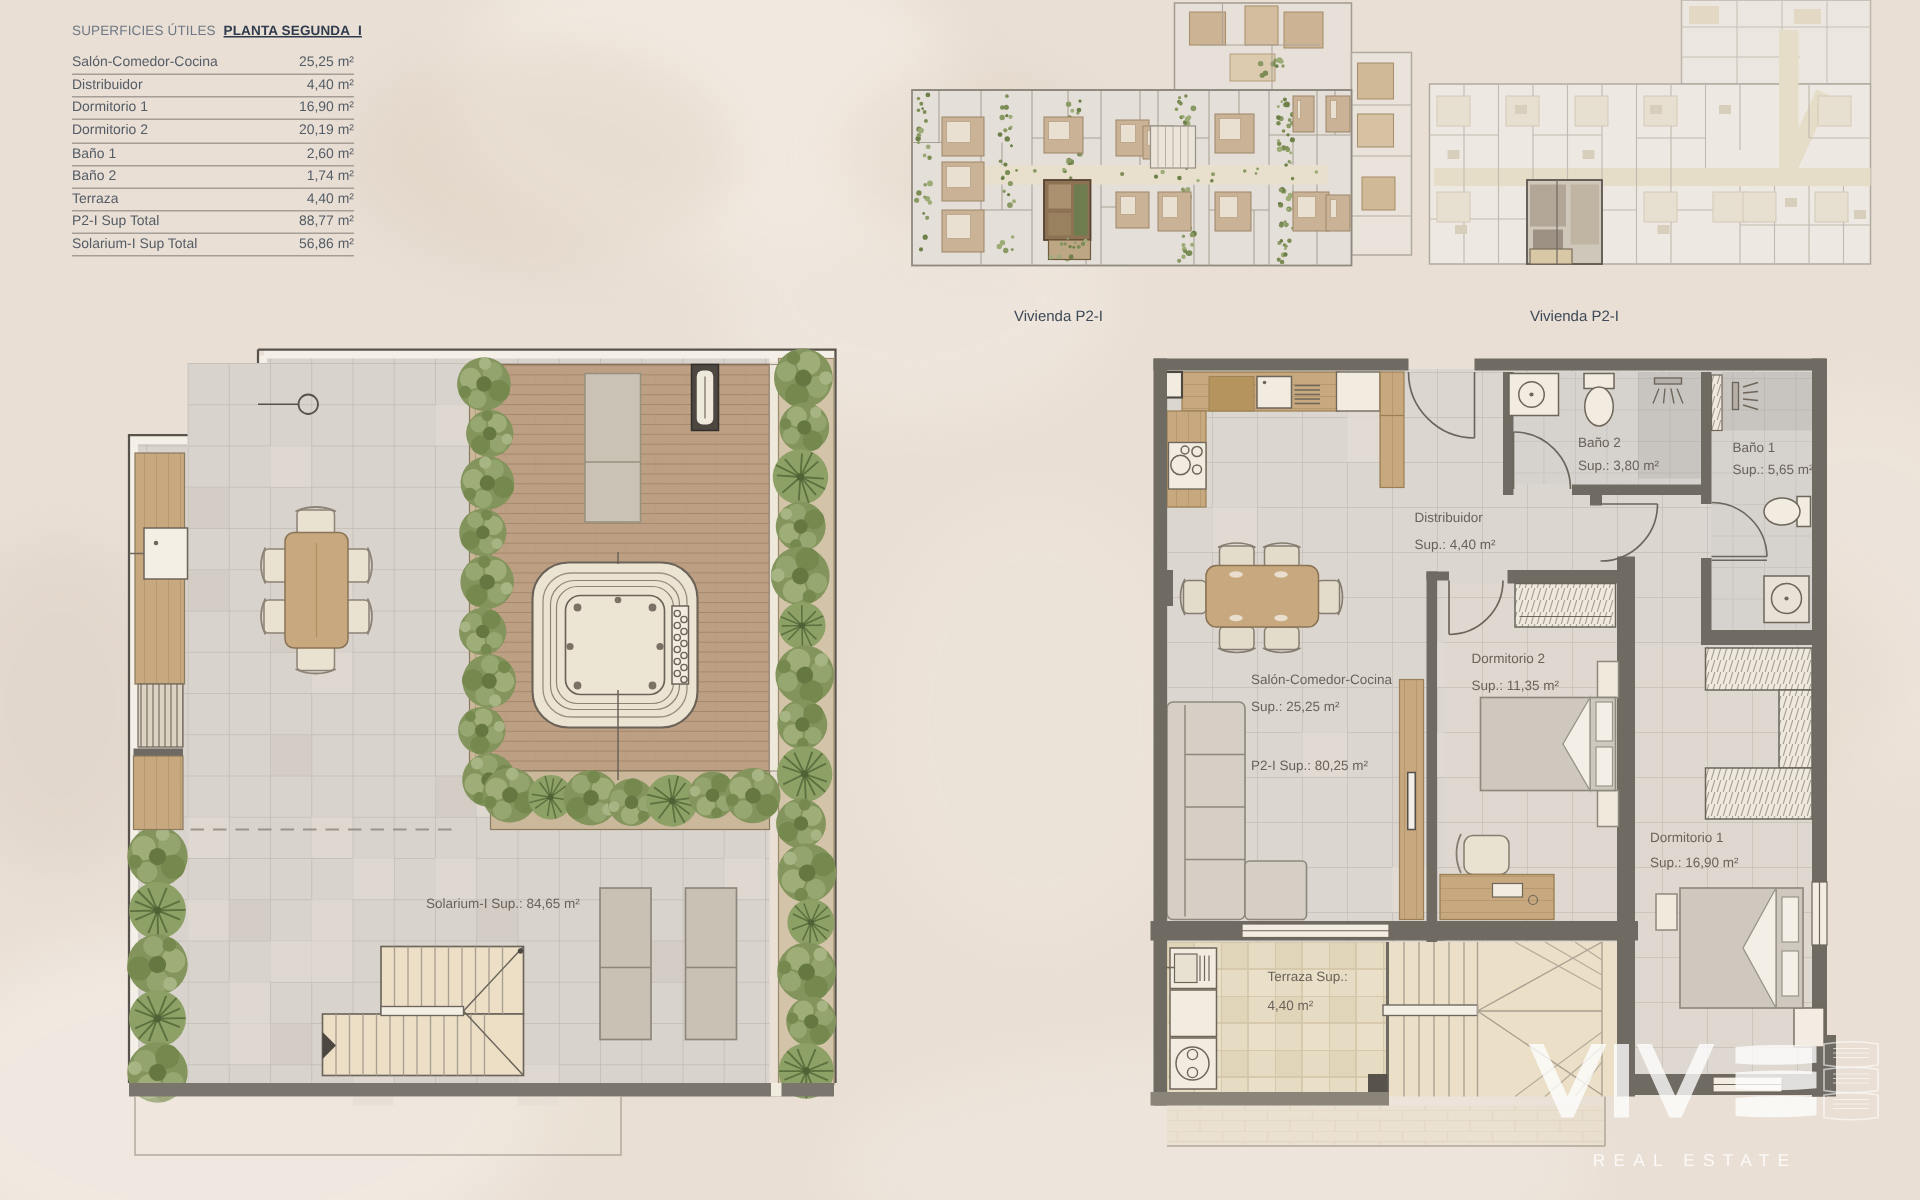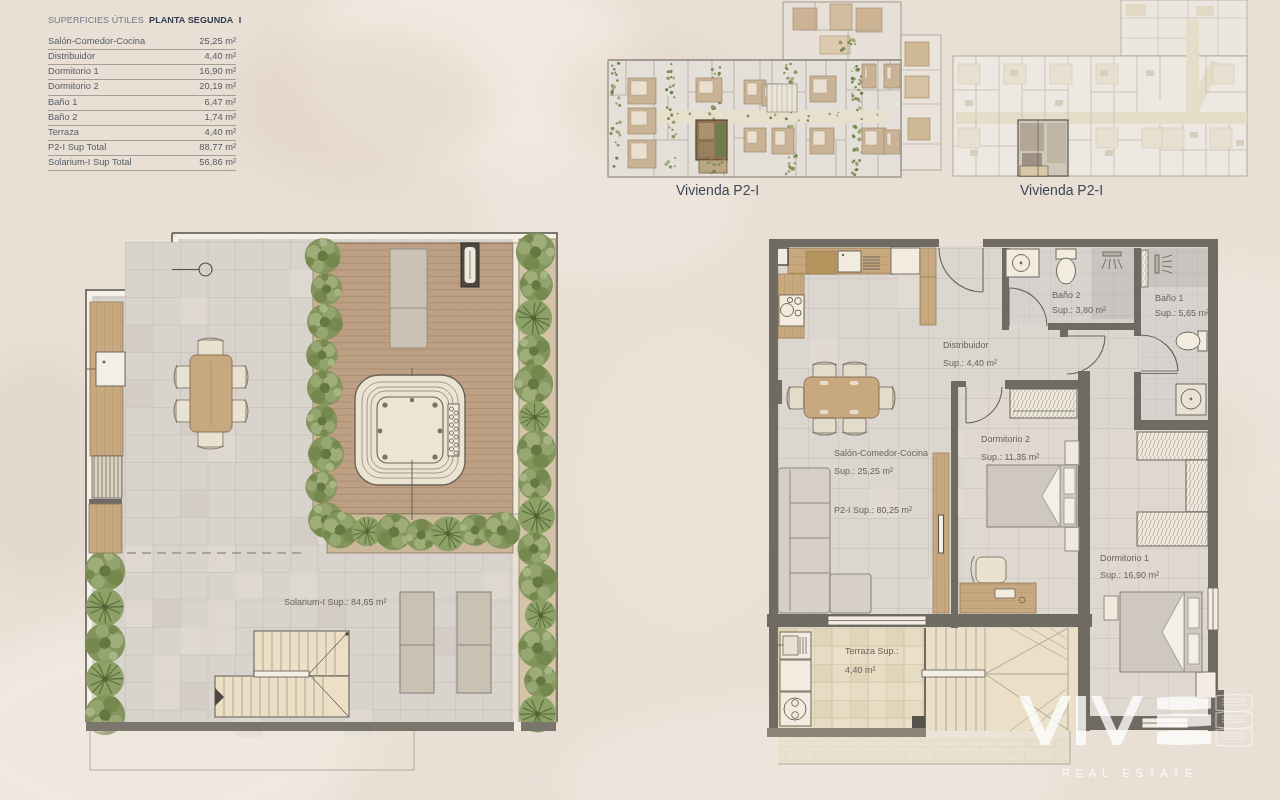--- a/index.html
+++ b/index.html
@@ -1,43 +1,43 @@
 <!DOCTYPE html>
 <html><head><meta charset="utf-8">
 <style>
 html,body{margin:0;padding:0;width:1280px;height:800px;overflow:hidden;}
 body{font-family:"Liberation Sans",sans-serif;background:#e9dfd5;position:relative;}
 .cloud{position:absolute;border-radius:50%;filter:blur(18px);}
 #surftable{position:absolute;left:48px;top:15px;width:188px;color:#545c66;}
 #surftable .hdr{font-size:9px;letter-spacing:.1px;white-space:nowrap;margin-bottom:10px;}
 #surftable .hdr .h1{color:#6e7884;text-align:right;}
-#surftable .hdr .h2{color:#2f3b4c;font-weight:bold;}
+#surftable .hdr .h2{color:#2f3b4c;font-weight:bold;text-decoration:underline;}
 #surftable .row{font-size:9.3px;height:14.15px;line-height:13.5px;border-bottom:1px solid #a59e96;position:relative;white-space:nowrap;}
 #surftable .row span.v{position:absolute;right:0;text-align:right;}
-.cap{position:absolute;font-size:14px;color:#3d4957;}
+.cap{position:absolute;font-size:10px;color:#3d4957;margin-top:24px;}
 </style></head><body>
 
 <div class="cloud" style="left:300px;top:-40px;width:340px;height:210px;background:#f3ece3;opacity:.8"></div>
 <div class="cloud" style="left:480px;top:120px;width:260px;height:160px;background:#f1eae1;opacity:.6"></div>
 <div class="cloud" style="left:-60px;top:620px;width:420px;height:230px;background:#f3ede5;opacity:.7"></div>
 <div class="cloud" style="left:560px;top:700px;width:500px;height:160px;background:#f0e9e0;opacity:.6"></div>
 <div class="cloud" style="left:1130px;top:260px;width:220px;height:260px;background:#f0e8df;opacity:.55"></div>
 <div class="cloud" style="left:-40px;top:360px;width:160px;height:220px;background:#ddd1c5;opacity:.5"></div>
 <div class="cloud" style="left:230px;top:30px;width:260px;height:150px;background:#ded0c0;opacity:.45"></div>
 <div class="cloud" style="left:560px;top:40px;width:180px;height:120px;background:#e0d2c3;opacity:.4"></div>
 <div class="cloud" style="left:1060px;top:380px;width:200px;height:160px;background:#e2d5c6;opacity:.4"></div>
 <div class="cloud" style="left:580px;top:330px;width:220px;height:300px;background:#eee6dc;opacity:.5"></div>
 
 <div id="surftable">
 <div class="hdr"><span class="h1">SUPERFICIES ÚTILES</span>&nbsp; <span class="h2">PLANTA SEGUNDA&nbsp; I</span></div>
 <div class="row">Salón-Comedor-Cocina<span class="v">25,25 m²</span></div>
 <div class="row">Distribuidor<span class="v">4,40 m²</span></div>
 <div class="row">Dormitorio 1<span class="v">16,90 m²</span></div>
 <div class="row">Dormitorio 2<span class="v">20,19 m²</span></div>
-<div class="row">Baño 1<span class="v">6,47 m²</span></div>
+<div class="row">Baño 1<span class="v">2,60 m²</span></div>
 <div class="row">Baño 2<span class="v">1,74 m²</span></div>
 <div class="row">Terraza<span class="v">4,40 m²</span></div>
 <div class="row">P2-I Sup Total<span class="v">88,77 m²</span></div>
 <div class="row">Solarium-I Sup Total<span class="v">56,86 m²</span></div>
 </div>
 
 <div class="cap" style="left:676px;top:182px;">Vivienda P2-I</div>
 
 <div class="cap" style="left:1020px;top:182px;">Vivienda P2-I</div>
 <svg width="1280" height="800" style="position:absolute;left:0;top:0" xmlns="http://www.w3.org/2000/svg">

